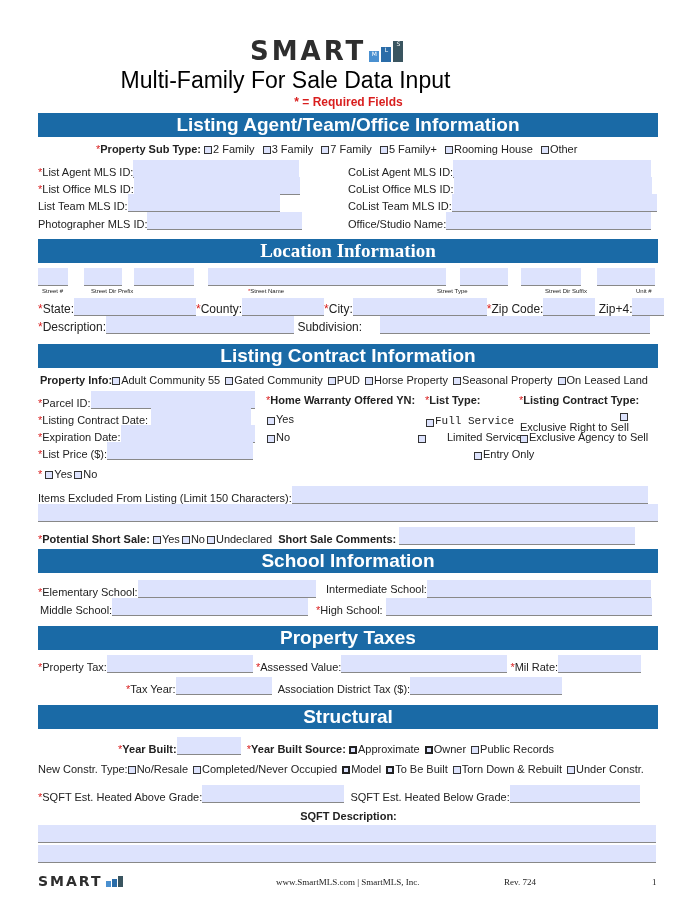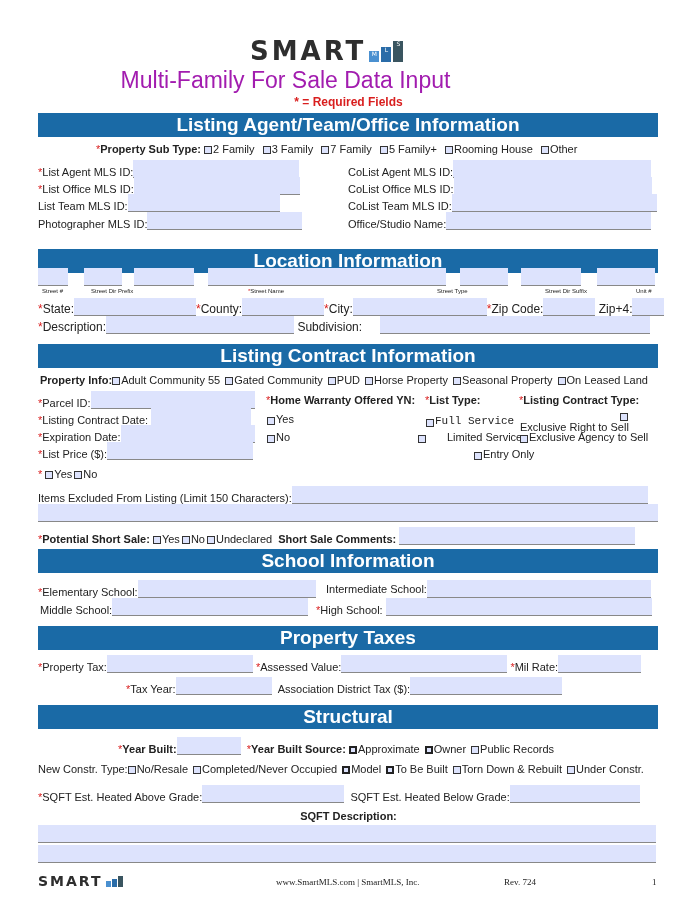--- a/index.html
+++ b/index.html
@@ -3,21 +3,21 @@
 <meta charset="utf-8">
 <style>
   * { box-sizing: border-box; margin: 0; padding: 0; }
   html, body { width: 697px; height: 904px; background: #fff; overflow: hidden; }
   body { font-family: "Liberation Sans", sans-serif; color: #222; font-size: 11px; position: relative; }
   .abs { position: absolute; }
   .logo { display: flex; align-items: flex-end; font-family: "DejaVu Sans", sans-serif; font-weight: bold; color: #2e2e2e; }
   .logo .word { letter-spacing: 3px; }
   .bars { display: flex; align-items: flex-end; margin-left: 3px; gap: 2px; }
   .bars span { display: inline-block; color: #fff; font-size: 6px; text-align: center; font-weight: normal; line-height: 1; }
-  .title { font-size: 23px; color: #a21caf; text-align: center; width: 571px; left: 0; }
+  .title { font-size: 23px; color: #000000; text-align: center; width: 571px; left: 0; }
   .req { color: #d91e1e; font-weight: bold; font-size: 12px; text-align: center; width: 697px; left: 0; }
   .bar { left: 38px; width: 620px; background: #1a6aa6; color: #fff; font-weight: bold; font-size: 19px; text-align: center; height: 24px; line-height: 24px; }
   .row { font-size: 11px; white-space: nowrap; display: flex; align-items: flex-end; }
   .star { color: #d91e1e; }
   .b { font-weight: bold; }
   .field { background: #dde3fd; border-bottom: 1px solid #888; display: inline-block; height: 18px; }
   .cb { display: inline-block; width: 8px; height: 8px; border: 1px solid #333; background: #dde3fd; margin-right: 1px; vertical-align: -1px; }
   .cbd { border: 2px solid #222; }
   .opt { margin-right: 5px; }
   .tiny { font-size: 6px; color: #222; }
@@ -77,21 +77,21 @@
   </div>
 <div class="abs row" style="left:348px;top:194px;">
     <span>CoList Team MLS ID:</span>
     <span class="field" style="width:205px;"></span>
   </div>
 <div class="abs row" style="left:348px;top:212px;">
     <span>Office/Studio Name:</span>
     <span class="field" style="width:205px;"></span>
   </div>
 
-<div class="abs bar" style="top:249px;">Location Information</div>
+<div class="abs bar" style="top:239px;font-family:Liberation Serif, serif;">Location Information</div>
 <span class="abs field" style="left:38px;top:268px;width:30px;"></span>
 <span class="abs field" style="left:84px;top:268px;width:38px;"></span>
 <span class="abs field" style="left:134px;top:268px;width:60px;"></span>
 <span class="abs field" style="left:208px;top:268px;width:198px;"></span>
 <span class="abs field" style="left:406px;top:268px;width:40px;"></span>
 <span class="abs field" style="left:460px;top:268px;width:48px;"></span>
 <span class="abs field" style="left:521px;top:268px;width:60px;"></span>
 <span class="abs field" style="left:597px;top:268px;width:58px;"></span>
 <span class="abs tiny" style="left:42px;top:288px;">Street #</span>
 <span class="abs tiny" style="left:91px;top:288px;">Street Dir Prefix</span>

